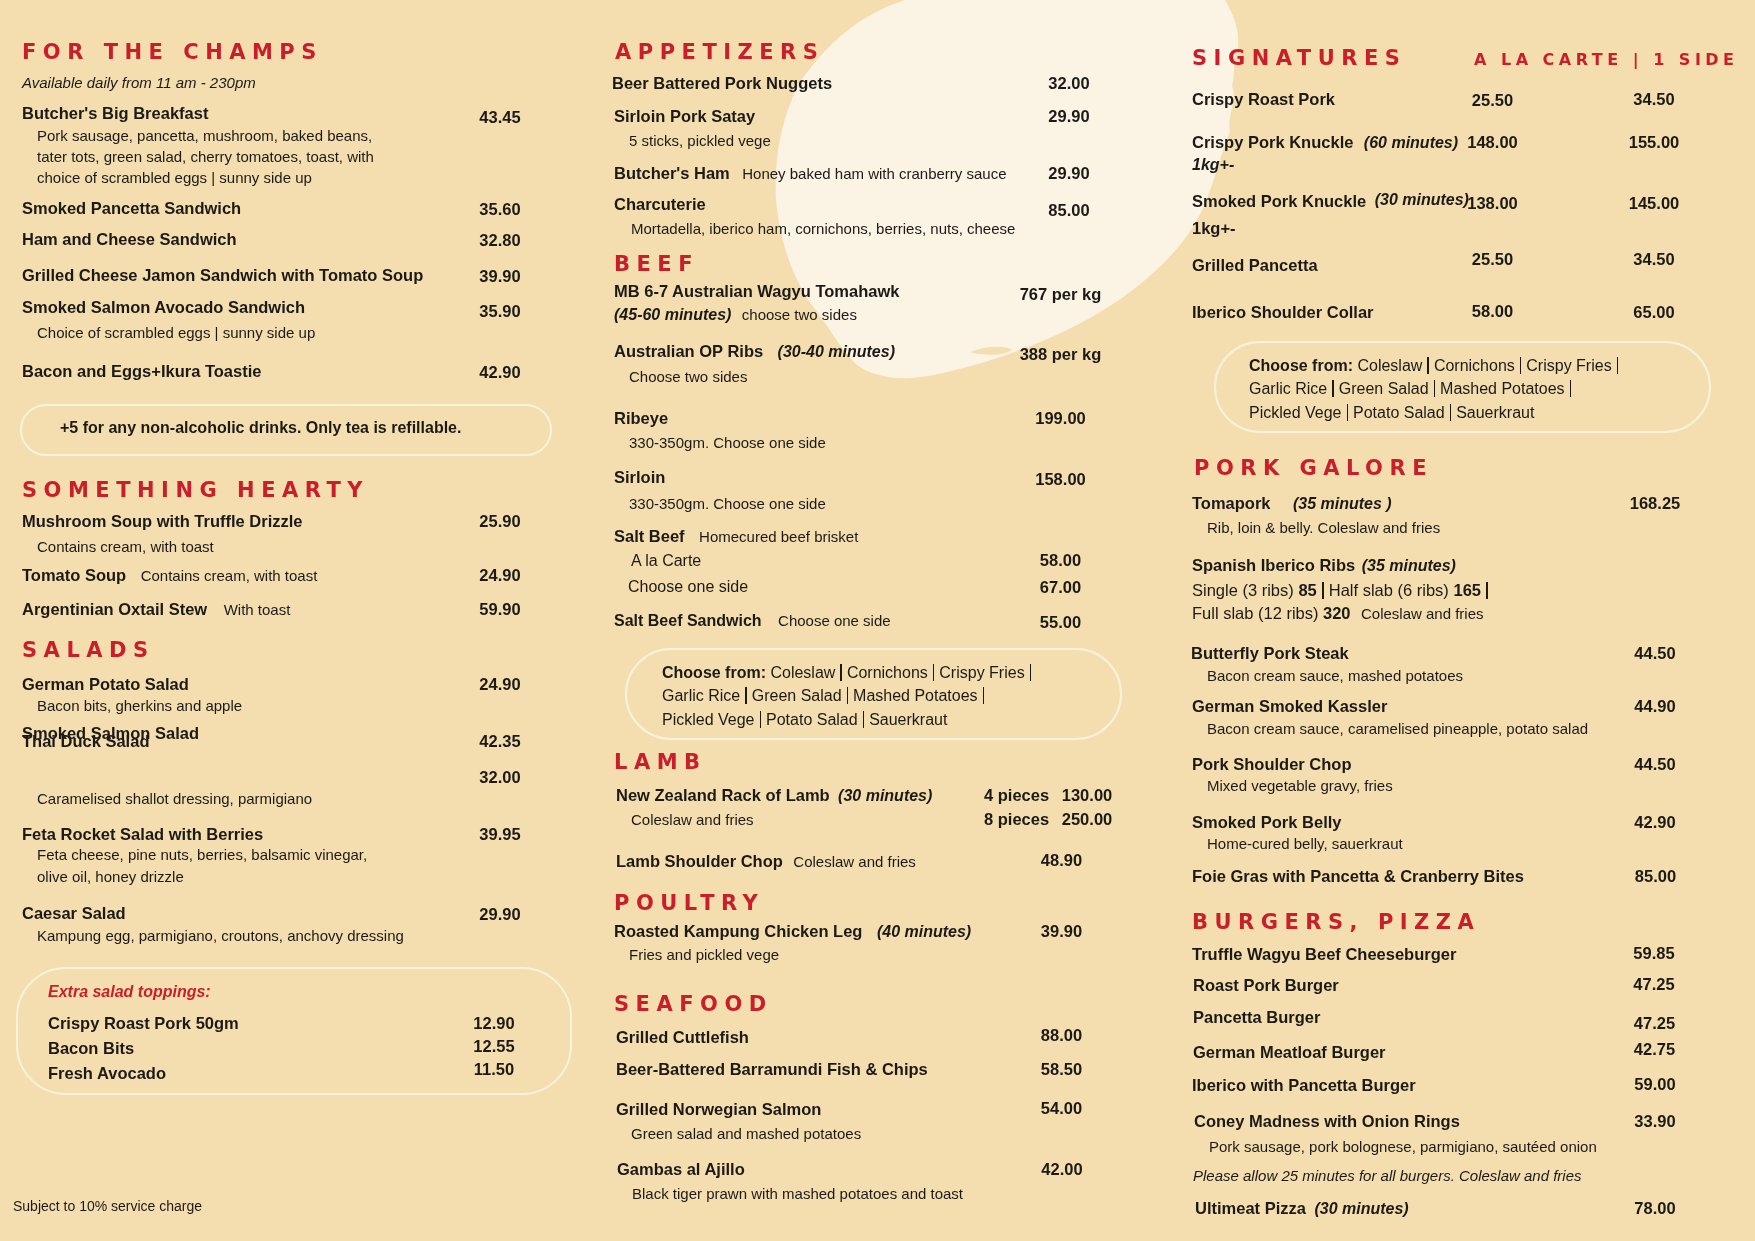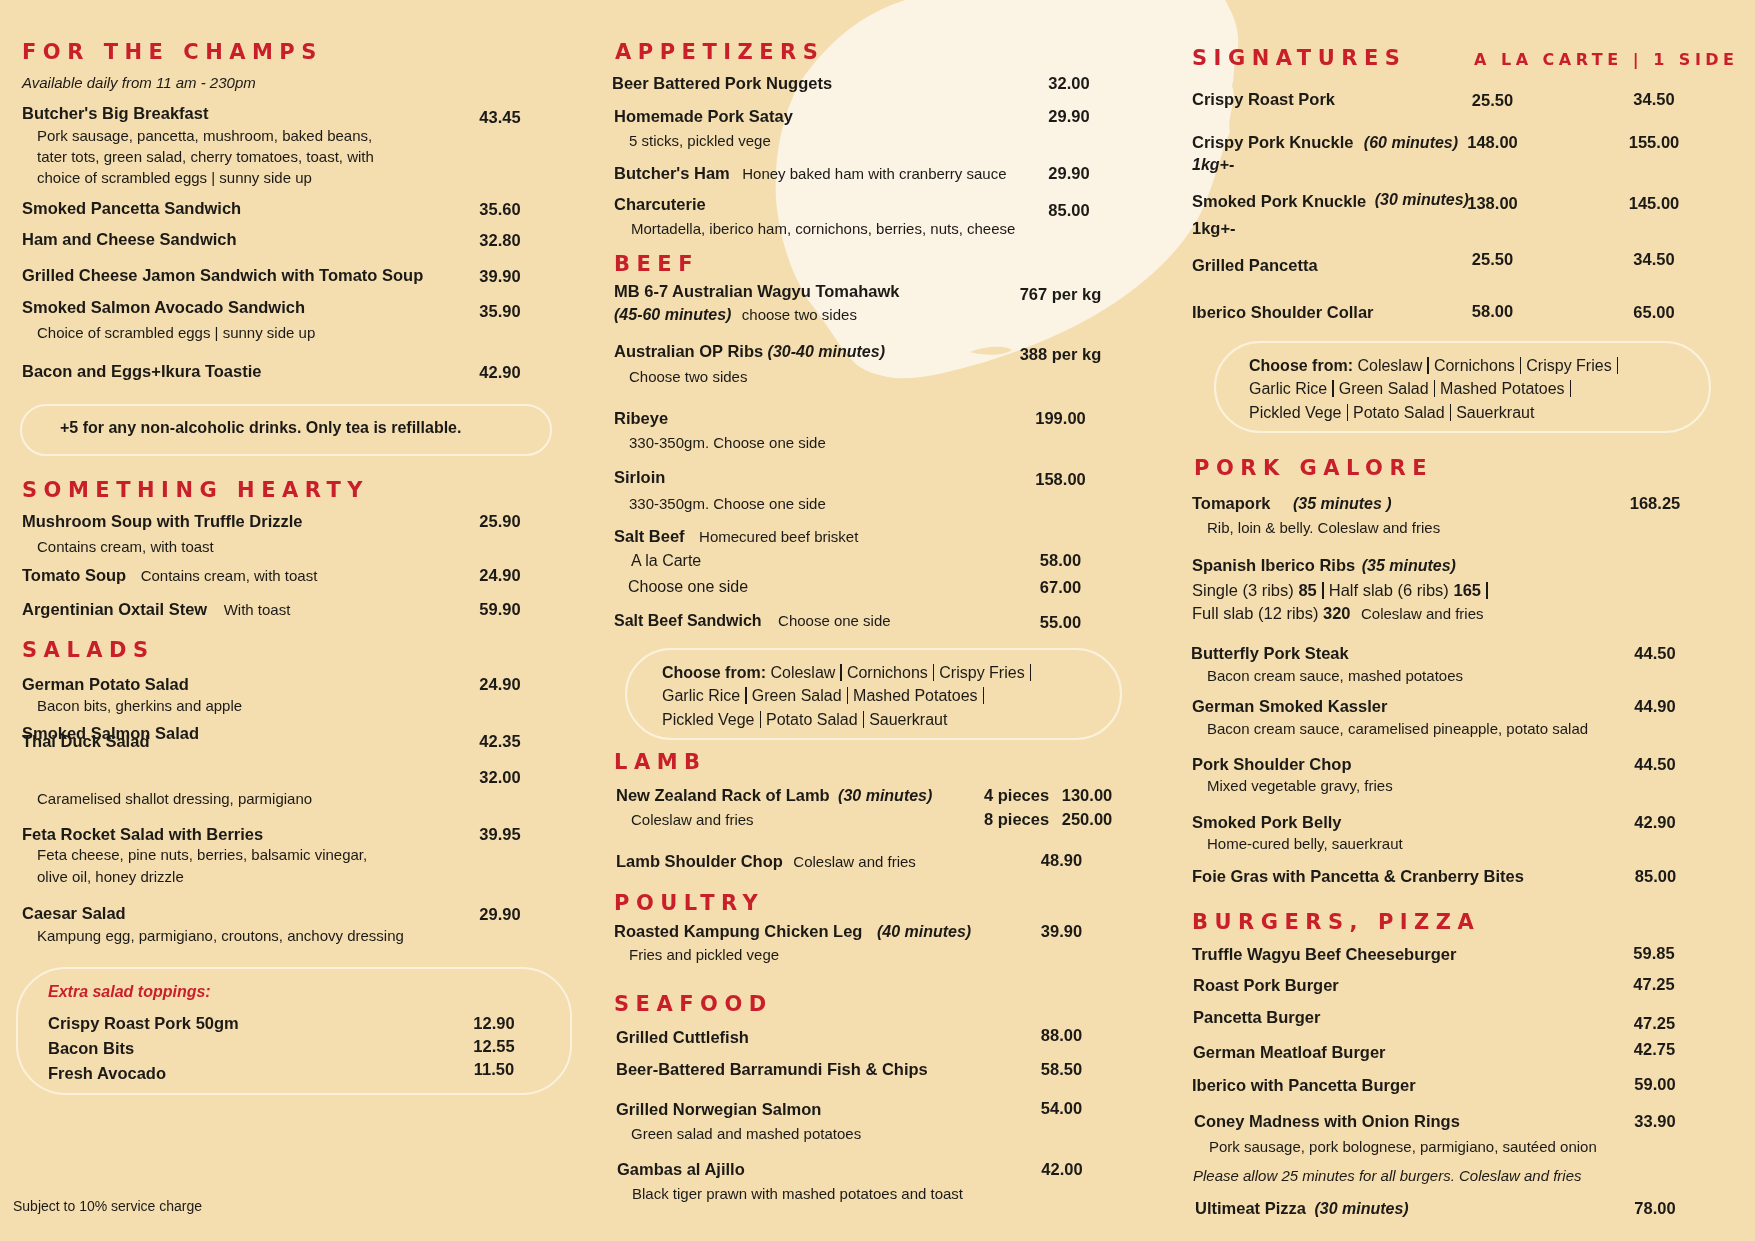--- a/index.html
+++ b/index.html
@@ -143,21 +143,21 @@
 
     <div class="abs footer" style="top:1198px;left:-9px">Subject to 10% service charge</div>
   </div>
 
   <div class="col col2">
     <div class="abs heading" style="top:40px;left:3px">APPETIZERS</div>
 
     <div class="abs name" style="top:74px;left:0">Beer Battered Pork Nuggets</div>
     <div class="abs price" style="top:74px;left:400px;width:114px">32.00</div>
 
-    <div class="abs name" style="top:107px;left:2px">Homemade Pork Satay</div>
+    <div class="abs name" style="top:107px;left:2px">Sirloin Pork Satay</div>
     <div class="abs price" style="top:107px;left:400px;width:114px">29.90</div>
     <div class="abs desc" style="top:132px;left:2px">5 sticks, pickled vege</div>
 
     <div class="abs" style="top:164px;left:2px">
       <span class="name">Butcher's Ham</span>
       <span class="desc" style="margin-left:8px">Honey baked ham with cranberry sauce</span>
     </div>
     <div class="abs price" style="top:164px;left:400px;width:114px">29.90</div>
 
     <div class="abs name" style="top:195px;left:2px">Charcuterie</div>
@@ -168,21 +168,21 @@
 
     <div class="abs name" style="top:282px;left:2px">MB 6-7 Australian Wagyu Tomahawk</div>
     <div class="abs price" style="top:285px;left:380px;width:137px">767 per kg</div>
     <div class="abs" style="top:306px;left:2px">
       <span class="time">(45-60 minutes)</span>
       <span class="desc" style="margin-left:6px">choose two sides</span>
     </div>
 
     <div class="abs" style="top:342px;left:2px">
       <span class="name">Australian OP Ribs</span>
-      <span class="time" style="">(30-40 minutes)</span>
+      <span class="time" style="margin-left:10px">(30-40 minutes)</span>
     </div>
     <div class="abs price" style="top:345px;left:380px;width:137px">388 per kg</div>
     <div class="abs desc" style="top:368px;left:2px">Choose two sides</div>
 
     <div class="abs name" style="top:409px;left:2px">Ribeye</div>
     <div class="abs price" style="top:409px;left:380px;width:137px">199.00</div>
     <div class="abs desc" style="top:434px;left:2px">330-350gm. Choose one side</div>
 
     <div class="abs name" style="top:468px;left:2px">Sirloin</div>
     <div class="abs price" style="top:470px;left:380px;width:137px">158.00</div>

